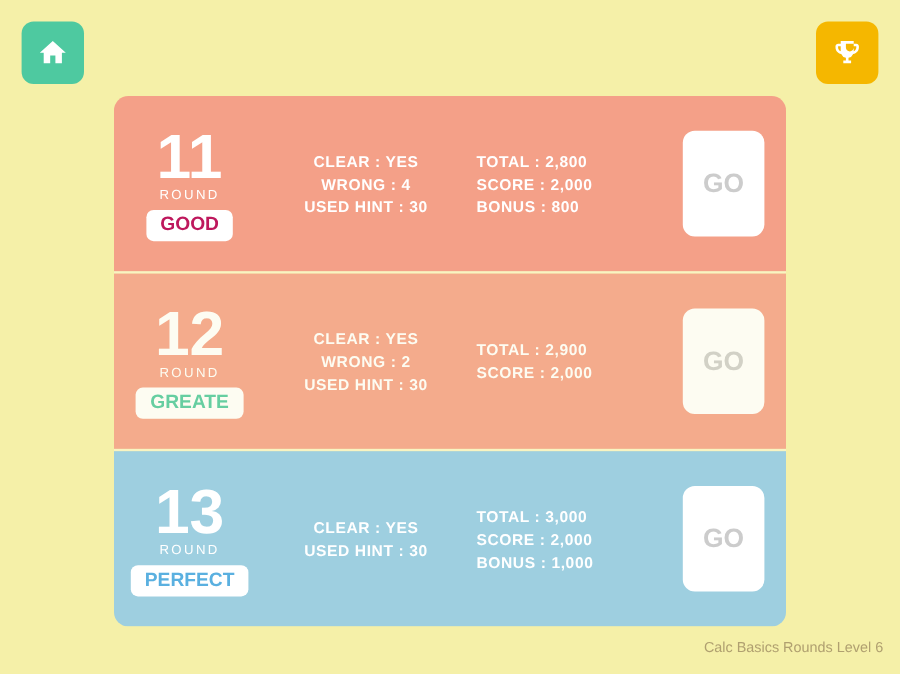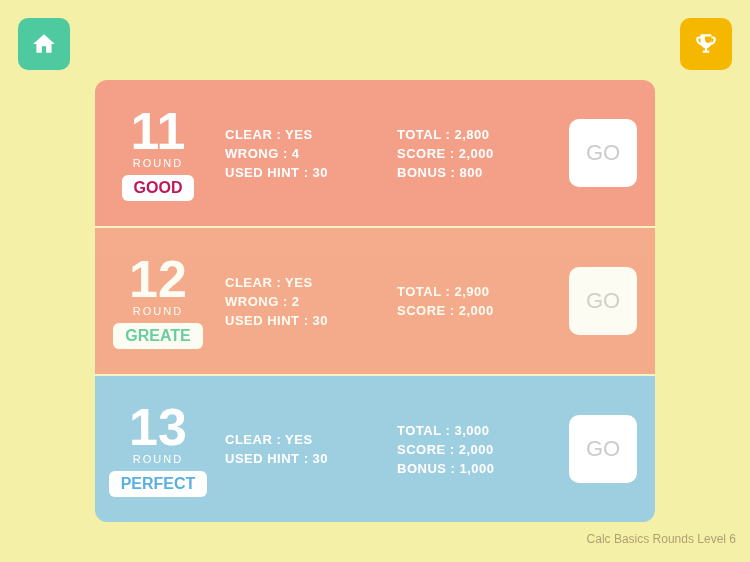--- a/index.html
+++ b/index.html
@@ -103,47 +103,48 @@
     .rating-greate  { color: #4ec9a0; }
     .rating-perfect { color: #5ab0e0; }
 
     .stats-block {
       flex: 1;
       display: flex;
       flex-direction: column;
       justify-content: center;
       gap: 4px;
       padding-left: 10px;
+      align-items: center;
     }
 
     .stat-line {
       font-size: 13px;
       color: white;
       font-weight: bold;
       letter-spacing: 0.5px;
     }
 
     .stats-right {
       flex: 1;
       display: flex;
       flex-direction: column;
       justify-content: center;
       gap: 4px;
     }
 
     .go-btn {
       width: 68px;
-      height: 68px;
+      height: 88px;
       background-color: white;
       border-radius: 10px;
       display: flex;
       align-items: center;
       justify-content: center;
       font-size: 22px;
-      font-weight: normal;
+      font-weight: bold;
       color: #ccc;
       cursor: pointer;
       flex-shrink: 0;
     }
 
     .footer-text {
       position: absolute;
       bottom: 16px;
       right: 14px;
       font-size: 12px;

